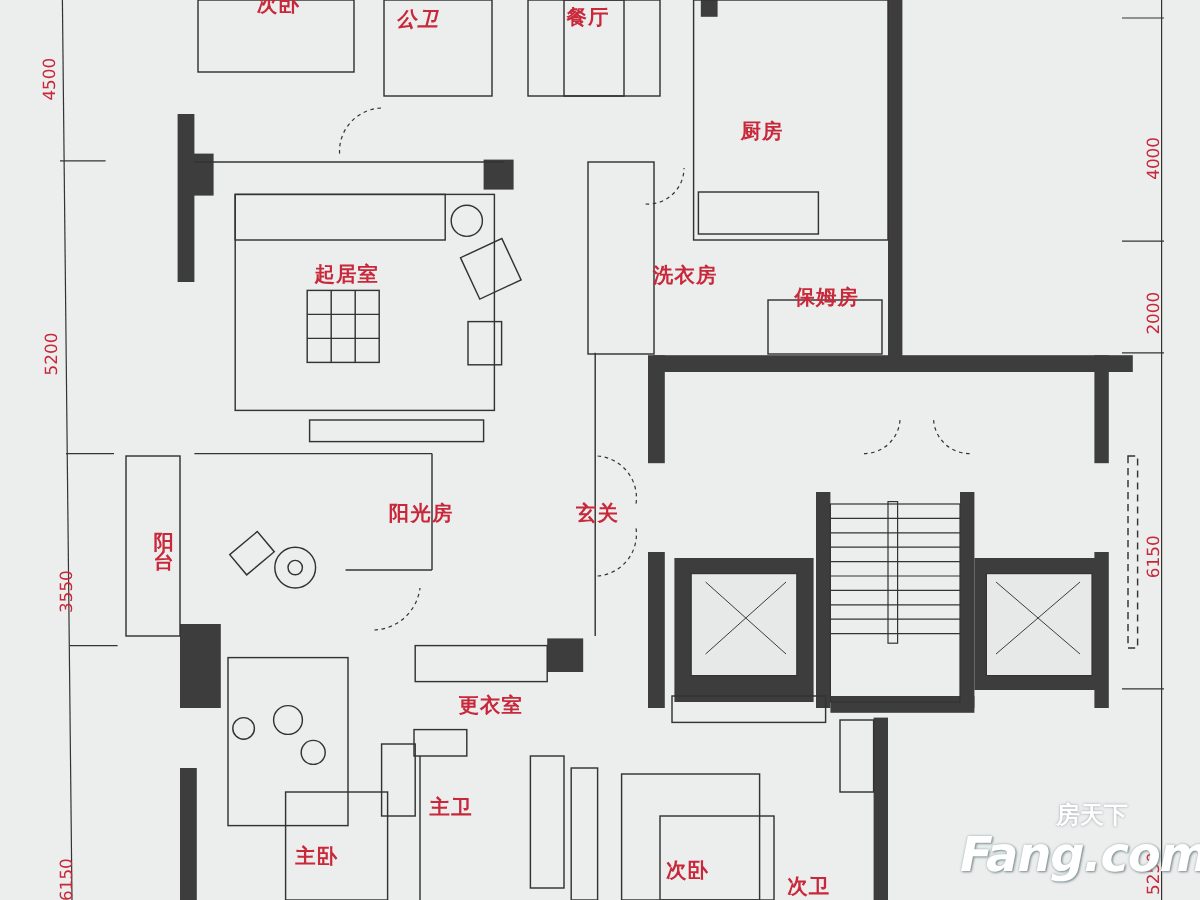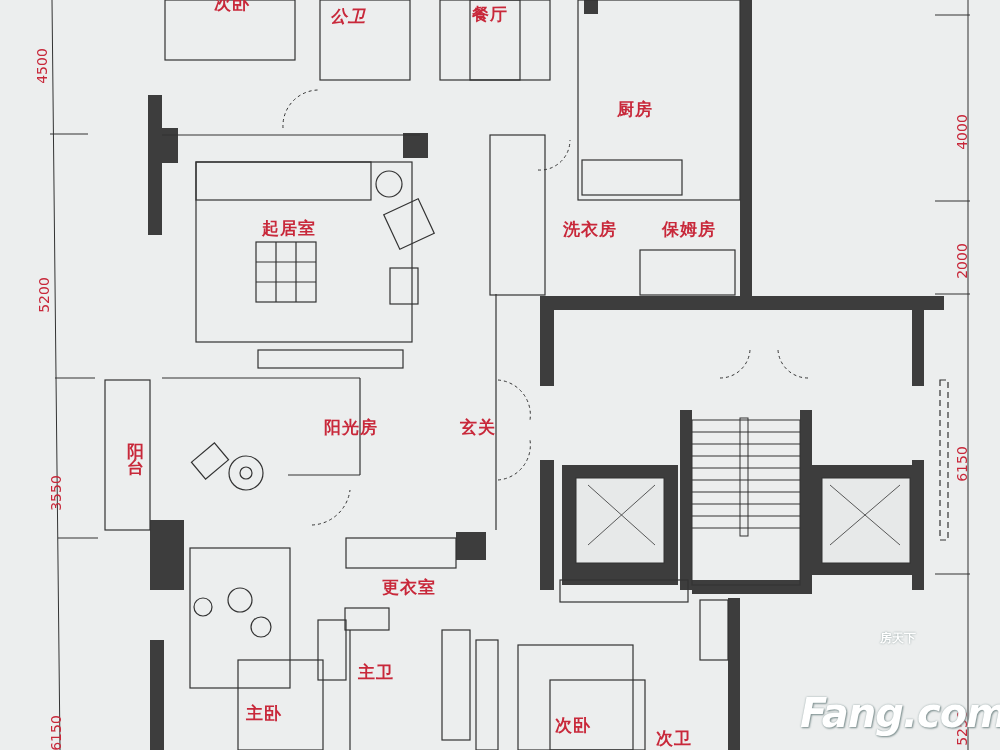--- a/index.html
+++ b/index.html
@@ -2,21 +2,21 @@
 <html><head>
 <meta charset="utf-8">
 <style>
   html,body{margin:0;padding:0;}
   body{width:1000px;height:750px;overflow:hidden;background:#eceeee;position:relative;font-family:"DejaVu Sans",sans-serif;}
   #plan{position:absolute;left:0;top:0;width:1000px;height:750px;}
   .room{position:absolute;color:#c8283a;font-size:17px;font-weight:bold;letter-spacing:1px;white-space:nowrap;font-family:"DejaVu Sans",sans-serif;}
   .room.v{writing-mode:vertical-rl;letter-spacing:14px;}
   .dim{position:absolute;color:#c8283a;font-size:14px;transform:rotate(-90deg);transform-origin:center;white-space:nowrap;font-family:"DejaVu Sans",sans-serif;}
   .wm{position:absolute;left:800px;top:690px;font-family:"DejaVu Sans",sans-serif;font-weight:bold;font-style:italic;color:#ffffff;font-size:40px;text-shadow:0 0 2px #9aa,1px 1px 2px #788;letter-spacing:-1px;}
-  .wm-cn{position:absolute;left:880px;top:630px;font-size:12px;font-weight:bold;color:#fff;text-shadow:0 0 2px #899;}
+  .wm-cn{position:absolute;left:880px;top:666px;font-size:20px;font-weight:bold;color:#fff;text-shadow:0 0 2px #899;}
 </style>
 </head>
 <body>
 
 <svg id="plan" viewBox="0 0 1000 750" xmlns="http://www.w3.org/2000/svg">
   <rect x="0" y="0" width="1000" height="750" fill="#eceeee"></rect>
 
   <g stroke="#333" stroke-width="1" fill="none">
     <line x1="52" y1="0" x2="60" y2="750"></line>
     <line x1="50" y1="134" x2="88" y2="134"></line>
@@ -136,24 +136,24 @@
     <path d="M538 170 A30 30 0 0 0 570 140"></path>
     <path d="M312 525 A40 40 0 0 0 350 490"></path>
   </g>
 </svg>
 
 <div class="room" style="left:214px;top:-8px;">次卧</div>
 <div class="room" style="left:330px;top:5px;font-style:italic;">公卫</div>
 <div class="room" style="left:472px;top:3px;">餐厅</div>
 <div class="room" style="left:617px;top:98px;">厨房</div>
 <div class="room" style="left:262px;top:217px;">起居室</div>
-<div class="room" style="left:544px;top:218px;padding-left:19px;">洗衣房</div>
-<div class="room" style="left:662px;top:218px;">保姆房</div>
+<div class="room" style="left:544px;top:218px;">洗衣房</div>
+<div class="room" style="left:662px;top:236px;">保姆房</div>
 <div class="room" style="left:276px;top:416px;padding-left:48px;">阳光房</div>
-<div class="room" style="left:460px;top:416px;">玄关</div>
+<div class="room" style="left:480px;top:416px;">玄关</div>
 <div class="room v" style="left:125px;top:430px;">阳台</div>
 <div class="room" style="left:358px;top:576px;margin-left:24px;">更衣室</div>
 <div class="room" style="left:358px;top:661px;">主卫</div>
 <div class="room" style="left:246px;top:702px;">主卧</div>
 <div class="room" style="left:656px;top:679px;margin-top:48px;">次卫</div>
 <div class="room" style="left:555px;top:714px;">次卧</div>
 
 <div class="dim" style="left:24px;top:58px;">4500</div>
 <div class="dim" style="left:26px;top:287px;">5200</div>
 <div class="dim" style="left:38px;top:485px;">3550</div>

